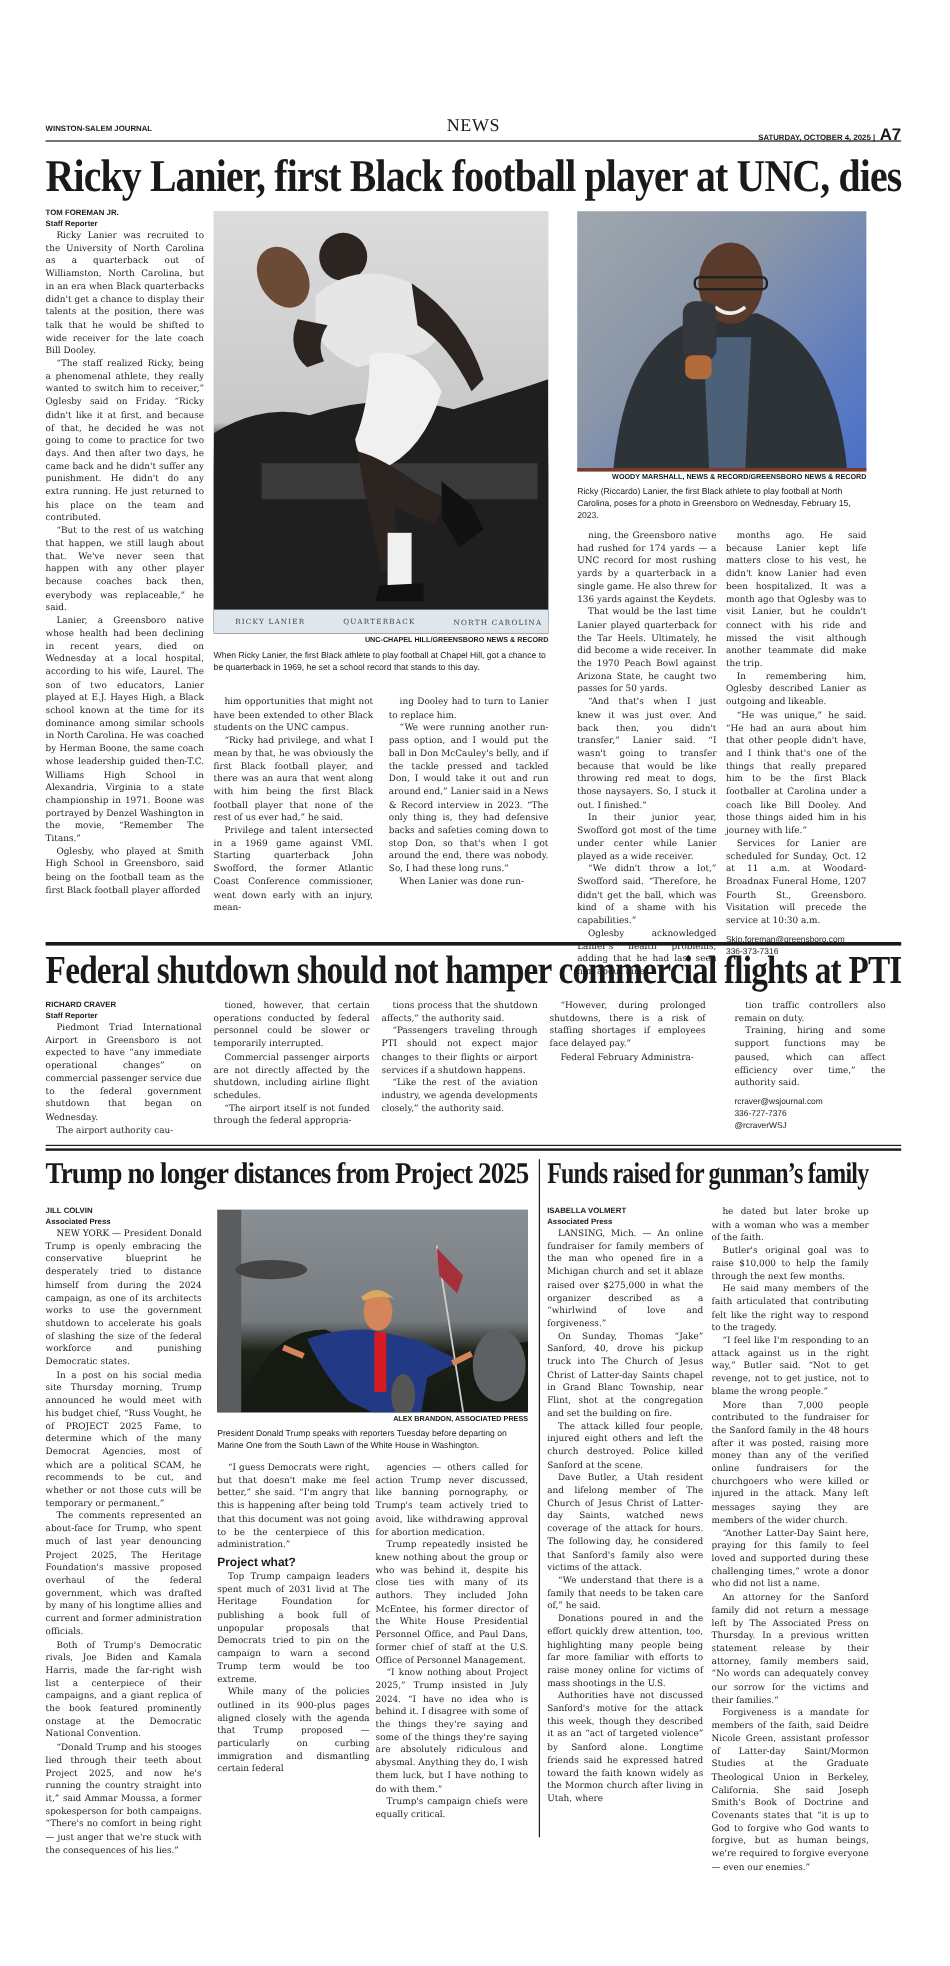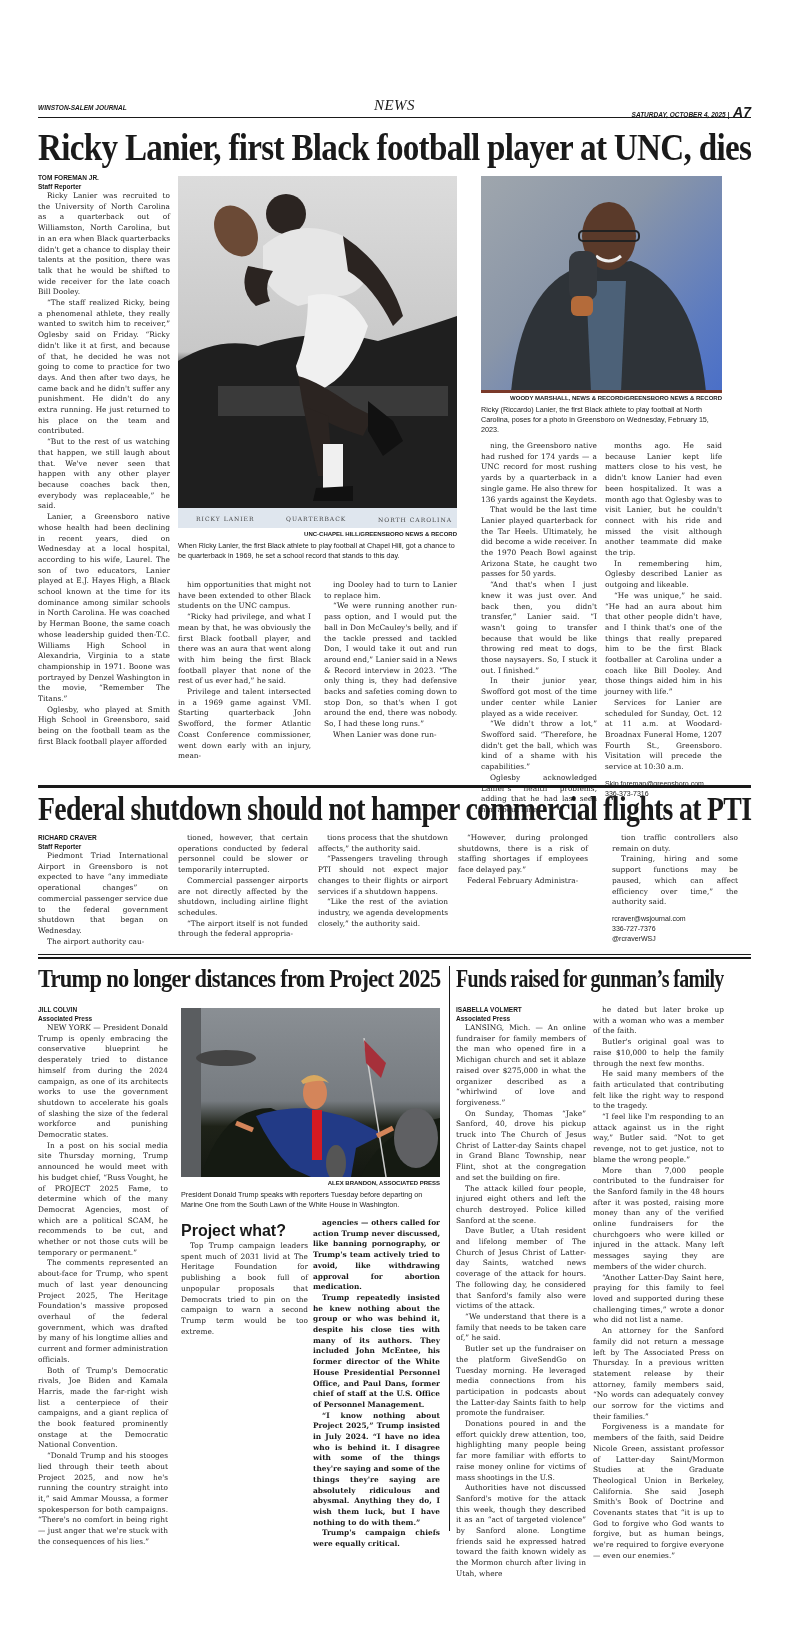--- a/index.html
+++ b/index.html
@@ -1,31 +1,31 @@
 <!DOCTYPE html>
 <html><head>
 <meta charset="utf-8">
 <style>
   html,body{margin:0;padding:0;background:#fff;}
   body{width:792px;height:1638px;position:relative;overflow:hidden;color:#1a1a1a;font-family:"DejaVu Serif",serif;}
   .abs{position:absolute;}
-  .folio{top:100px;left:38px;width:713px;height:14px;font-family:"Liberation Sans",sans-serif;font-size:6.5px;font-weight:bold;font-style:italic;}
+  .folio{top:100px;left:38px;width:713px;height:14px;font-family:"Liberation Sans",sans-serif;font-size:6.5px;font-weight:bold;}
   .folio .paper{position:absolute;left:0;top:4px;}
   .folio .section{position:absolute;left:0;width:100%;text-align:center;top:-3px;font-family:"Liberation Serif",serif;font-size:15px;font-weight:normal;letter-spacing:0.5px;}
   .folio .date{position:absolute;right:0;top:4px;}
   .folio .date b{font-size:14px;margin-left:2px;}
   .rule{background:#1a1a1a;}
   .hed{font-family:"Liberation Serif",serif;font-weight:bold;letter-spacing:-0.8px;line-height:1;white-space:nowrap;transform-origin:left top;}
   .byline{font-family:"Liberation Sans",sans-serif;font-size:6.5px;line-height:9px;font-weight:bold;}
   .byline .org{font-weight:normal;}
   .col{font-family:"DejaVu Serif",serif;font-size:7.4px;line-height:10.7px;text-align:justify;hyphens:auto;}
   .col p{margin:0;text-indent:9px;}
   .credit{font-family:"Liberation Sans",sans-serif;font-size:6px;font-weight:bold;text-align:right;}
   .caption{font-family:"Liberation Sans",sans-serif;font-size:7.2px;line-height:10px;}
-  .subhed{font-family:"Liberation Sans",sans-serif;font-weight:bold;font-size:16px;margin:4px 0 1px;}
+  .subhed{font-family:"Liberation Sans",sans-serif;font-weight:bold;font-size:10px;margin:4px 0 1px;}
   .contact{font-family:"Liberation Sans",sans-serif;font-size:7px;line-height:10px;margin-top:6px;}
   .photo{overflow:hidden;}
   .vrule{background:#1a1a1a;width:1px;}
 </style>
 </head>
 <body>
 
 <div class="abs folio">
   <span class="paper">WINSTON-SALEM JOURNAL</span>
   <span class="section">NEWS</span>
@@ -205,46 +205,47 @@
     <ellipse cx="155" cy="155" rx="10" ry="18" fill="#555"></ellipse>
     <path d="M55 115 L72 122" stroke="#d4855a" stroke-width="5"></path>
     <path d="M196 128 L212 120" stroke="#d4855a" stroke-width="5"></path>
   </svg>
 </div>
 <div class="abs credit" style="top:1180px;left:181px;width:259px;">ALEX BRANDON, ASSOCIATED PRESS</div>
 <div class="abs caption" style="top:1190px;left:181px;width:259px;">President Donald Trump speaks with reporters Tuesday before departing on Marine One from the South Lawn of the White House in Washington.</div>
 
 <div class="abs" style="top:1218px;left:181px;width:127px;">
   <div class="col">
+      <p>“I guess Democrats were right, but that doesn't make me feel better,” she said. “I'm angry that this is happening after being told that this document was not going to be the centerpiece of this administration.”</p>
     </div>
   <div class="subhed">Project what?</div>
   <div class="col">
       <p>Top Trump campaign leaders spent much of 2031 livid at The Heritage Foundation for publishing a book full of unpopular proposals that Democrats tried to pin on the campaign to warn a second Trump term would be too extreme.</p>
-    </div>
-</div>
-<div class="abs col" style="top:1218px;left:313px;width:127px;font-weight:bold;">
+      <p>While many of the policies outlined in its 900-plus pages aligned closely with the agenda that Trump proposed — particularly on curbing immigration and dismantling certain federal</p>
+    </div>
+</div>
+<div class="abs col" style="top:1218px;left:313px;width:127px;">
     <p>agencies — others called for action Trump never discussed, like banning pornography, or Trump's team actively tried to avoid, like withdrawing approval for abortion medication.</p>
     <p>Trump repeatedly insisted he knew nothing about the group or who was behind it, despite his close ties with many of its authors. They included John McEntee, his former director of the White House Presidential Personnel Office, and Paul Dans, former chief of staff at the U.S. Office of Personnel Management.</p>
     <p>“I know nothing about Project 2025,” Trump insisted in July 2024. “I have no idea who is behind it. I disagree with some of the things they're saying and some of the things they're saying are absolutely ridiculous and abysmal. Anything they do, I wish them luck, but I have nothing to do with them.”</p>
     <p>Trump's campaign chiefs were equally critical.</p>
   </div>
 
 <div class="abs hed" style="top: 966px; left: 456px; font-size: 25px; transform: scaleX(0.797619);">Funds raised for gunman’s family</div>
 <div class="abs" style="top:1005px;left:456px;width:130px;">
   <div class="byline">
       <div>ISABELLA VOLMERT</div>
       <div>Associated Press</div>
     </div>
   <div class="col">
       <p>LANSING, Mich. — An online fundraiser for family members of the man who opened fire in a Michigan church and set it ablaze raised over $275,000 in what the organizer described as a “whirlwind of love and forgiveness.”</p>
       <p>On Sunday, Thomas “Jake” Sanford, 40, drove his pickup truck into The Church of Jesus Christ of Latter-day Saints chapel in Grand Blanc Township, near Flint, shot at the congregation and set the building on fire.</p>
       <p>The attack killed four people, injured eight others and left the church destroyed. Police killed Sanford at the scene.</p>
       <p>Dave Butler, a Utah resident and lifelong member of The Church of Jesus Christ of Latter-day Saints, watched news coverage of the attack for hours. The following day, he considered that Sanford's family also were victims of the attack.</p>
       <p>“We understand that there is a family that needs to be taken care of,” he said.</p>
-      <p>Butler set up the fundraiser on the platform GiveSendGo on Tuesday morning. He leveraged media connections from his participation in podcasts about the Latter-day Saints faith to help promote the fundraiser.</p>
       <p>Donations poured in and the effort quickly drew attention, too, highlighting many people being far more familiar with efforts to raise money online for victims of mass shootings in the U.S.</p>
       <p>Authorities have not discussed Sanford's motive for the attack this week, though they described it as an “act of targeted violence” by Sanford alone. Longtime friends said he expressed hatred toward the faith known widely as the Mormon church after living in Utah, where</p>
     </div>
 </div>
 <div class="abs col" style="top:1005px;left:593px;width:131px;">
     <p>he dated but later broke up with a woman who was a member of the faith.</p>
     <p>Butler's original goal was to raise $10,000 to help the family through the next few months.</p>
     <p>He said many members of the faith articulated that contributing felt like the right way to respond to the tragedy.</p>
     <p>“I feel like I'm responding to an attack against us in the right way,” Butler said. “Not to get revenge, not to get justice, not to blame the wrong people.”</p>
     <p>More than 7,000 people contributed to the fundraiser for the Sanford family in the 48 hours after it was posted, raising more money than any of the verified online fundraisers for the churchgoers who were killed or injured in the attack. Many left messages saying they are members of the wider church.</p>

